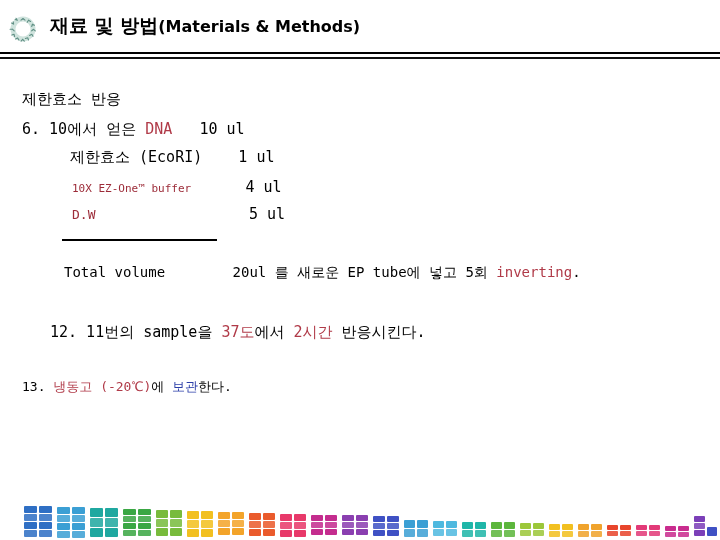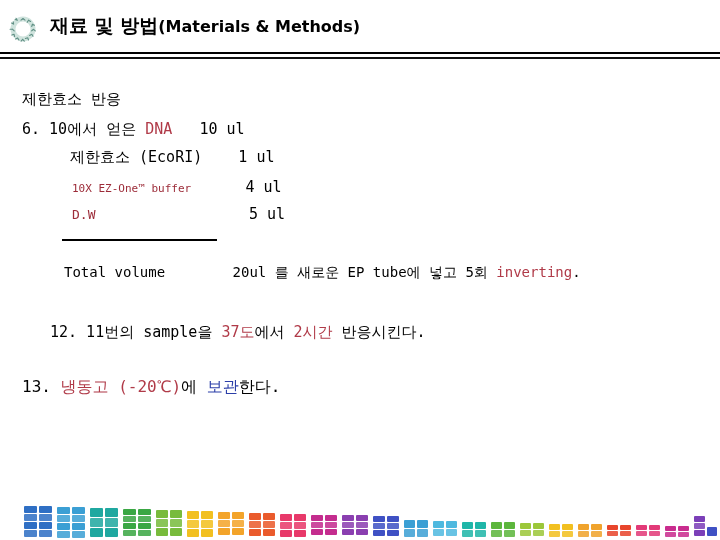--- a/index.html
+++ b/index.html
@@ -80,21 +80,21 @@
   .dkred { color: #9c2b38; }
   .blue  { color: #2b3ea8; }
 
   .l-heading   { left: 22px;  top: 32px;  font-size: 15px; text-align: right; }
   .l-11        { left: 22px;  top: 62px;  font-size: 15px; }
   .l-enzyme    { left: 70px;  top: 90px;  font-size: 15px; }
   .l-buffer    { left: 72px;  top: 120px; font-size: 11px; }
   .l-dw        { left: 72px;  top: 147px; font-size: 13px; }
   .l-total     { left: 64px;  top: 205px; font-size: 14px; }
   .l-12        { left: 22px;  top: 265px; font-size: 15px; margin-left: 28px; }
-  .l-13        { left: 22px;  top: 320px; font-size: 16px; }
+  .l-13        { left: 22px;  top: 320px; font-size: 13px; }
 
   .sum-rule {
     position: absolute;
     left: 62px;
     top: 181px;
     width: 155px;
     height: 2px;
     background: #000000;
   }
 

